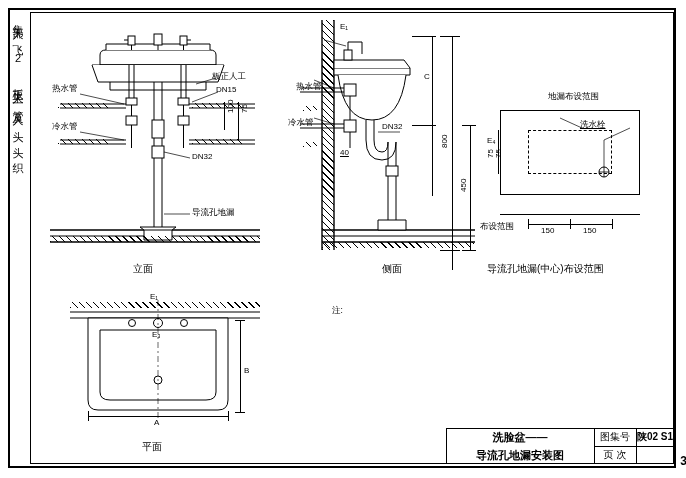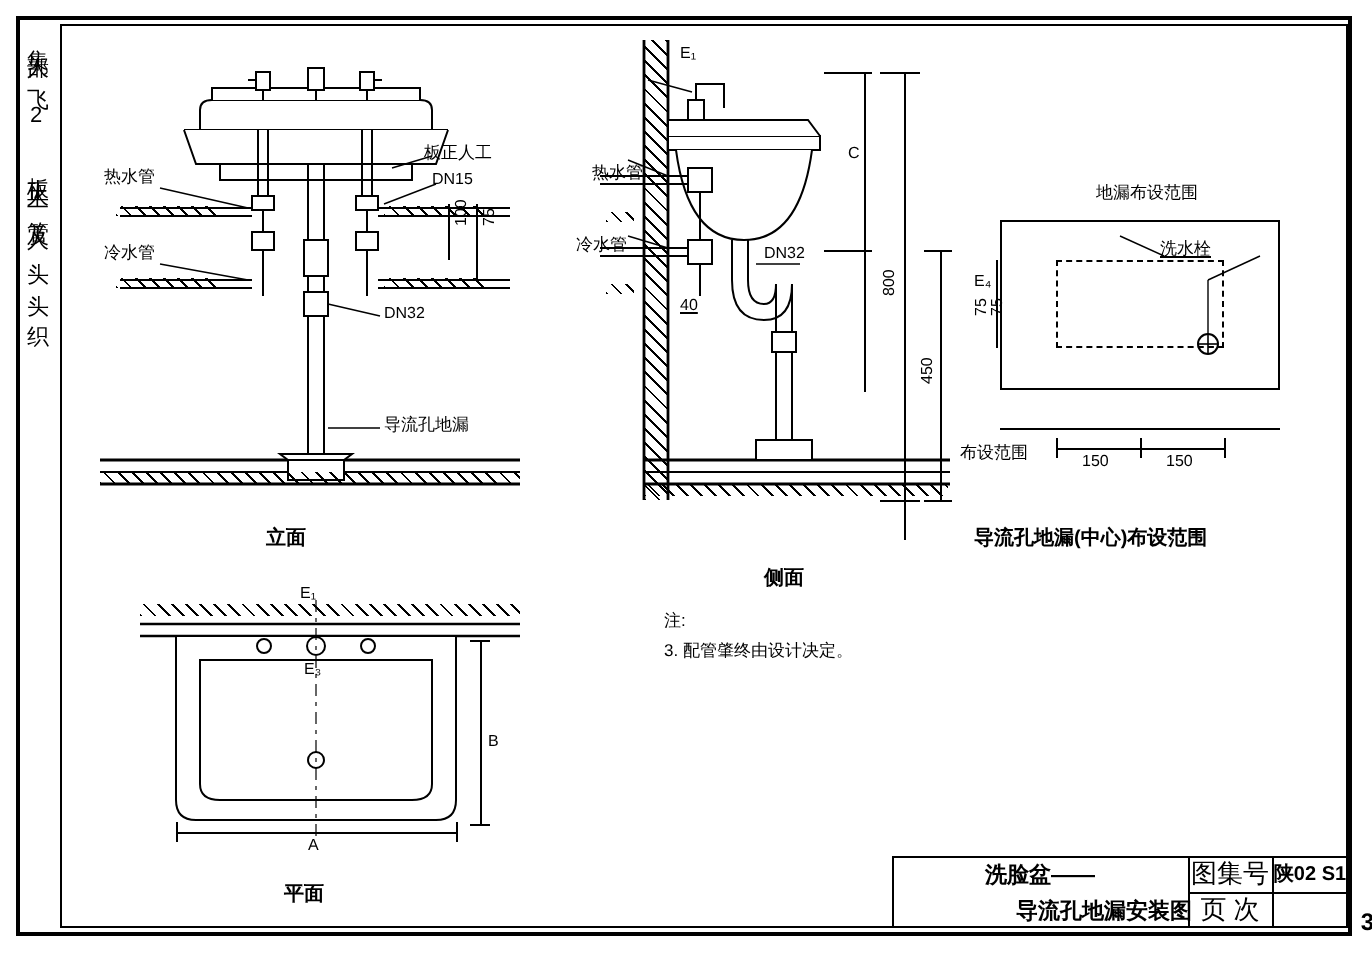--- a/index.html
+++ b/index.html
@@ -17,41 +17,41 @@
     position:absolute;
     writing-mode:vertical-rl;
     text-orientation:upright;
     font-size:11px;
     letter-spacing:2px;
     color:#000;
   }
 
   .lbl{position:absolute;font-size:8px;color:#000;white-space:nowrap;line-height:1.15;}
   .lbl-cn{font-size:8.5px;}
-  .cap{position:absolute;font-size:10px;font-weight:bold;white-space:nowrap;}
+  .cap{position:absolute;font-size:10px;font-weight:normal;white-space:nowrap;}
   .num{position:absolute;font-size:8px;white-space:nowrap;}
 
   
   .hatch{
     position:absolute;
     background-image:repeating-linear-gradient(45deg,#000 0px,#000 1px,transparent 1px,transparent 5px);
   }
   .wallhatch{
     position:absolute;
     background-image:repeating-linear-gradient(45deg,#000 0px,#000 1px,transparent 1px,transparent 5px);
   }
   .dashed-box{position:absolute;border:1px dashed #000;box-sizing:border-box;}
   .solid-box{position:absolute;border:1px solid #000;box-sizing:border-box;}
 
   .notes{position:absolute;font-size:8.5px;line-height:1.55;color:#000;}
   .notes .nt{white-space:nowrap;}
 
   
   .tb{position:absolute;border:1px solid #000;box-sizing:border-box;}
-  .tb-cell{position:absolute;display:flex;align-items:center;justify-content:center;font-size:13px;box-sizing:border-box;}
+  .tb-cell{position:absolute;display:flex;align-items:center;justify-content:center;font-size:10px;box-sizing:border-box;}
   .tb-title{font-size:11px;font-weight:bold;}
   .tb-num{font-size:12px;font-weight:bold;}
 
   svg{position:absolute;overflow:visible;}
 </style>
 </head>
 <body>
 
 <div id="sheet">
 
@@ -231,21 +231,21 @@
     <div class="line vline" style="left:452px;top:36px;height:234px;"></div>
     <div class="line hline" style="left:440px;top:36px;width:20px;"></div>
     <div class="line hline" style="left:440px;top:250px;width:20px;"></div>
     <div class="num" style="left:440px;top:148px;transform:rotate(-90deg);transform-origin:left top;">800</div>
 
     <div class="line vline" style="left:470px;top:125px;height:125px;"></div>
     <div class="line hline" style="left:462px;top:125px;width:14px;"></div>
     <div class="line hline" style="left:462px;top:250px;width:14px;"></div>
     <div class="num" style="left:459px;top:192px;transform:rotate(-90deg);transform-origin:left top;">450</div>
 
-    <div class="cap" style="left:382px;top:262px;margin-top:20px;">侧面</div>
+    <div class="cap" style="left:382px;top:262px;">侧面</div>
   </div>
 
   <div>
     <div class="solid-box" style="left:500px;top:110px;width:140px;height:85px;"></div>
     <div class="dashed-box" style="left:528px;top:130px;width:84px;height:44px;"></div>
 
     <svg style="left:500px;top:100px;" width="160" height="120" viewBox="0 0 160 120">
       <circle cx="104" cy="72" r="5" fill="none" stroke="#000" stroke-width="1"></circle>
       <line x1="99" y1="72" x2="109" y2="72" stroke="#000" stroke-width="0.8"></line>
       <line x1="104" y1="67" x2="104" y2="77" stroke="#000" stroke-width="0.8"></line>
@@ -308,31 +308,30 @@
     <div class="line vline" style="left:240px;top:320px;height:92px;"></div>
     <div class="line hline" style="left:235px;top:320px;width:10px;"></div>
     <div class="line hline" style="left:235px;top:412px;width:10px;"></div>
     <div class="num" style="left:244px;top:366px;">B</div>
 
     <div class="cap" style="left:142px;top:440px;">平面</div>
   </div>
 
   <div class="notes" style="left:332px;top:304px;width:330px;">
     <div class="nt" style="margin-bottom:2px;">注:</div>
-    <div class="nt">3. 配管肇终由设计决定。</div>
   </div>
 
   <div>
     <div class="tb" style="left:446px;top:428px;width:228px;height:36px;"></div>
     <div class="line vline" style="left:594px;top:428px;height:36px;"></div>
     <div class="line vline" style="left:636px;top:428px;height:36px;"></div>
     <div class="line hline" style="left:594px;top:446px;width:80px;"></div>
 
     <div class="tb-cell tb-title" style="left:446px;top:428px;width:148px;height:18px;">洗脸盆——</div>
-    <div class="tb-cell tb-title" style="left:446px;top:446px;width:148px;height:18px;margin-left:32px;">导流孔地漏安装图</div>
+    <div class="tb-cell tb-title" style="left:446px;top:446px;width:148px;height:18px;">导流孔地漏安装图</div>
 
     <div class="tb-cell" style="left:594px;top:428px;width:42px;height:18px;">图集号</div>
     <div class="tb-cell" style="left:594px;top:446px;width:42px;height:18px;">页 次</div>
     <div class="tb-cell tb-num" style="left:636px;top:428px;width:38px;height:18px;font-size:10px;">陕02 S1</div>
     <div class="tb-cell tb-num" style="left:668px;top:446px;width:38px;height:30px;">36</div>
   </div>
 
 </div>
 
 </body></html>

